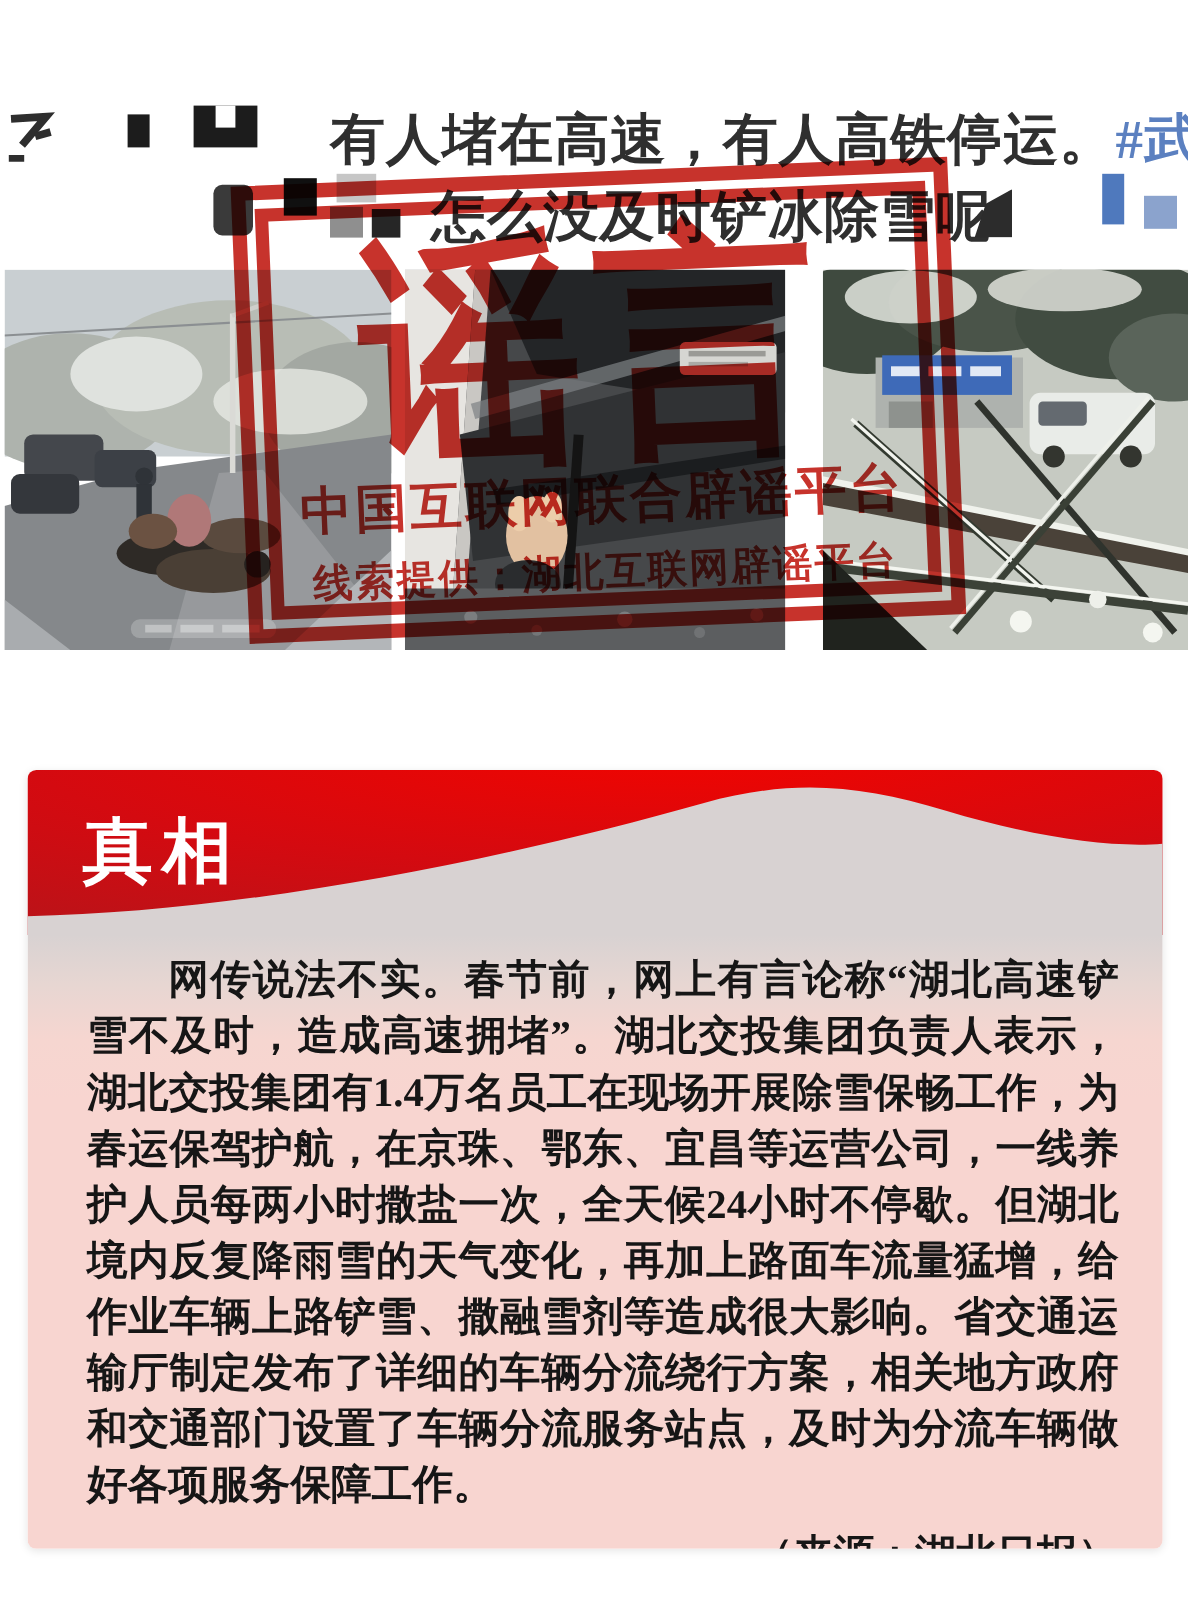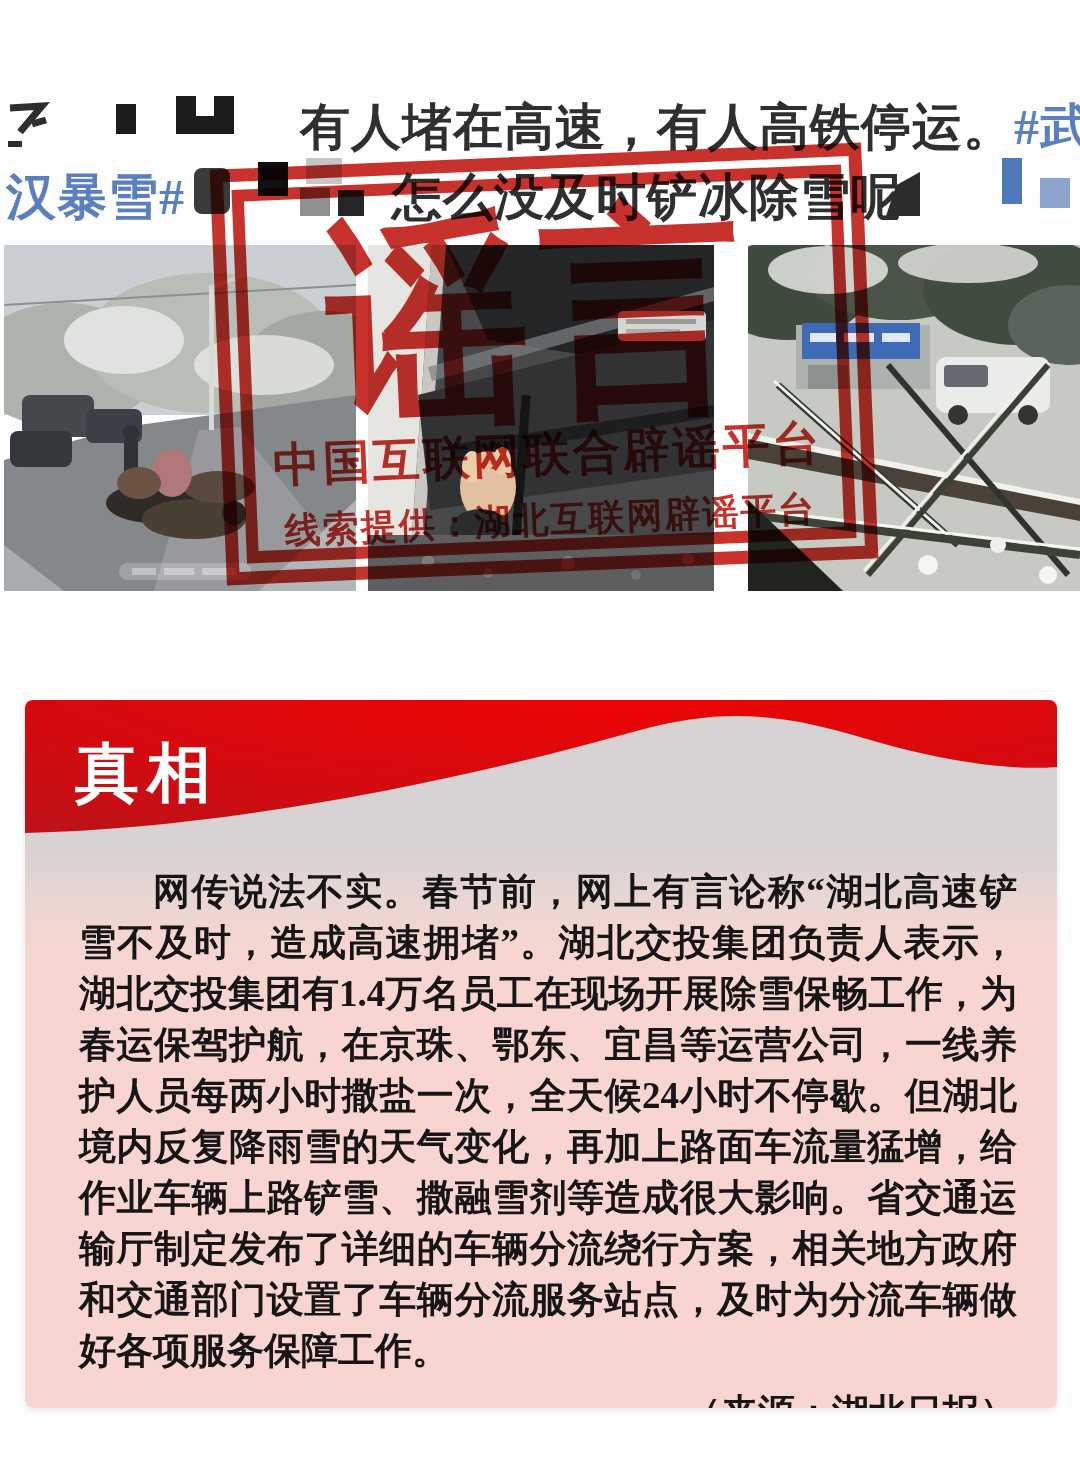--- a/index.html
+++ b/index.html
@@ -73,21 +73,20 @@
     </svg>
     <div class="blk b1"></div>
     <div class="blk b2">
         <span class="notch"></span>
       </div>
 
     <div class="post-line" style="left:300px;top:94px;">
       <span>有人堵在高速，有人高铁停运。</span><span class="hash">#武</span>
     </div>
 
-    <div class="post-line hash" style="left:6px;top:164px;">汉暴雪#</div>
     <div class="blk b3"></div>
     <div class="blk b4"></div>
     <div class="blk b5a"></div>
     <div class="blk b5b"></div>
     <div class="blk b5c"></div>
     <div class="post-line" style="left:392px;top:164px;text-align:center;">怎么没及时铲冰除雪呢</div>
     <div class="blk b6"></div>
     <div class="blk b7"></div>
     <div class="blk b8"></div>
   </section>

